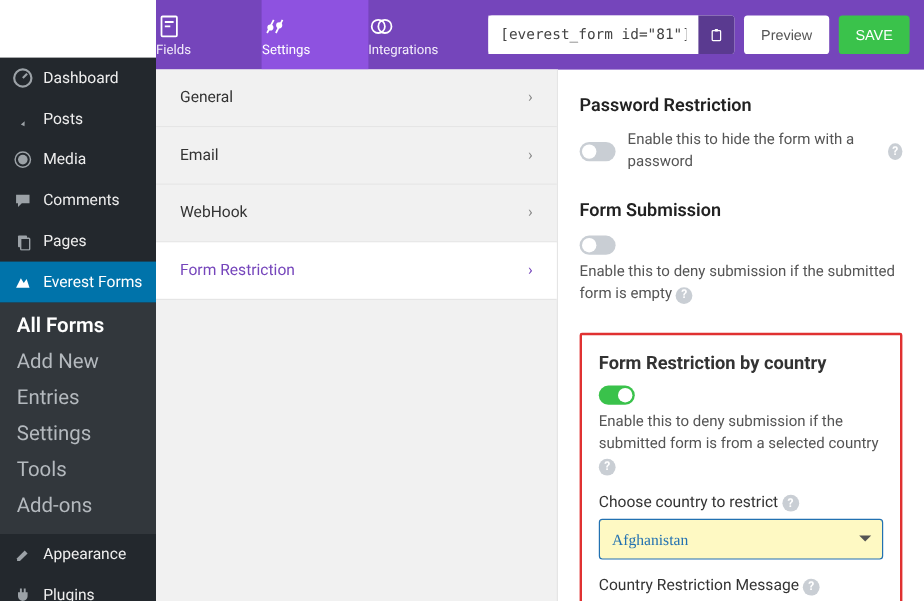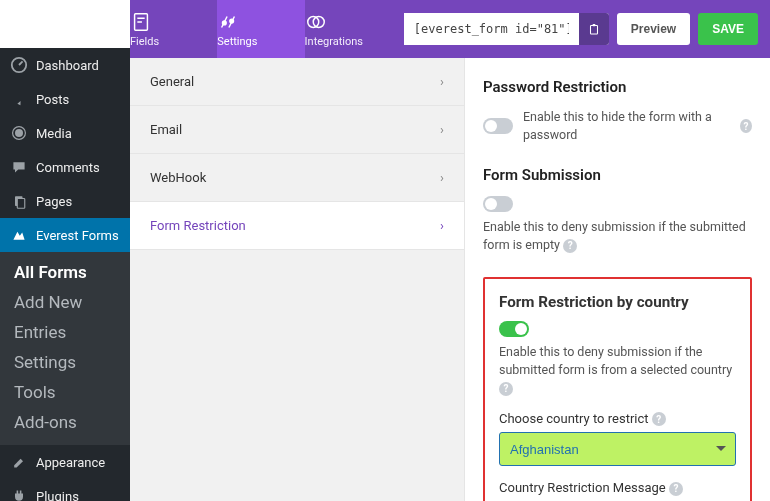--- a/index.html
+++ b/index.html
@@ -22,21 +22,21 @@
 
   
   .tabs { background: #7545bb; display: flex; align-items: stretch; height: 58px; }
   .tab { width: 95px; display: flex; flex-direction: column; justify-content: center; gap: 4px; color: #f3edfb; font-size: 11px; cursor: pointer; }
   .tab.active { background: #8e52e0; color: #fff; }
   .tab .ticon { width: 20px; height: 20px; }
   .top-right { margin-left: auto; display: flex; align-items: center; gap: 8px; padding: 0 12px; }
   .shortcode-wrap { display:flex; align-items:center; background:#fff; border-radius:3px; height:32px; }
   .shortcode { border:none; padding: 0 10px; width: 175px; font-family: monospace; font-size: 12px; color: #444; height:100%; outline:none; }
   .copy-btn { width: 30px; height: 32px; background: #5a3a90; border:none; cursor:pointer; display:flex; align-items:center; justify-content:center; color:#fff; border-radius:0 3px 3px 0; }
-  .btn { height: 32px; padding: 0 14px; border-radius: 3px; border: none; font-size: 12px; font-weight: 700; cursor: pointer; text-align: right; }
+  .btn { height: 32px; padding: 0 14px; border-radius: 3px; border: none; font-size: 12px; font-weight: 400; cursor: pointer; text-align: right; }
   .btn-preview { background: #fff; color: #555; }
   .btn-save { background: #3ac24b; color: #fff; }
 
   
   .content { flex: 1; display: flex; min-height: 0; }
   .settings-nav { width: 335px; background: #f1f1f1; border-right: 1px solid #e5e5e5; }
   .snav-item { display: flex; align-items: center; justify-content: space-between; padding: 16px 20px; border-bottom: 1px solid #e5e5e5; color: #333; cursor: pointer; background:#f1f1f1; }
   .snav-item.active { background: #fff; color: #7545bb; }
   .snav-item .chev { color: #888; }
   .snav-item.active .chev { color: #7545bb; }
@@ -50,21 +50,21 @@
 
   
   .toggle { width:30px; height:16px; border-radius:10px; background:#c9ced4; position:relative; cursor:pointer; flex-shrink:0; }
   .toggle .knob { position:absolute; width:12px; height:12px; border-radius:50%; background:#fff; top:2px; left:2px; transition:.15s; }
   .toggle.on { background:#3ac24b; }
   .toggle.on .knob { left:16px; }
 
   
   .highlight { border: 2px solid #e03131; padding: 14px; border-radius: 2px; }
   .field-label { display:block; font-size:13px; color:#333; margin: 14px 0 6px; }
-  .select { width:100%; height:34px; border:1px solid #2271b1; border-radius:3px; padding:0 28px 0 10px; font-size:13px; color:#2271b1; background:#bef264; appearance:none; position:relative; }
+  .select { width:100%; height:34px; border:1px solid #2271b1; border-radius:3px; padding:0 28px 0 10px; font-size:13px; color:#2271b1; background:#fef9c3; appearance:none; position:relative;font-family:Liberation Serif, serif; }
   .select-wrap { position:relative; }
   .select-wrap::after { content:""; position:absolute; right:10px; top:14px; border:5px solid transparent; border-top-color:#555; pointer-events:none; }
 
   svg { display:block; }
 </style>
 </head>
 <body>
 
 <div class="app">
 

